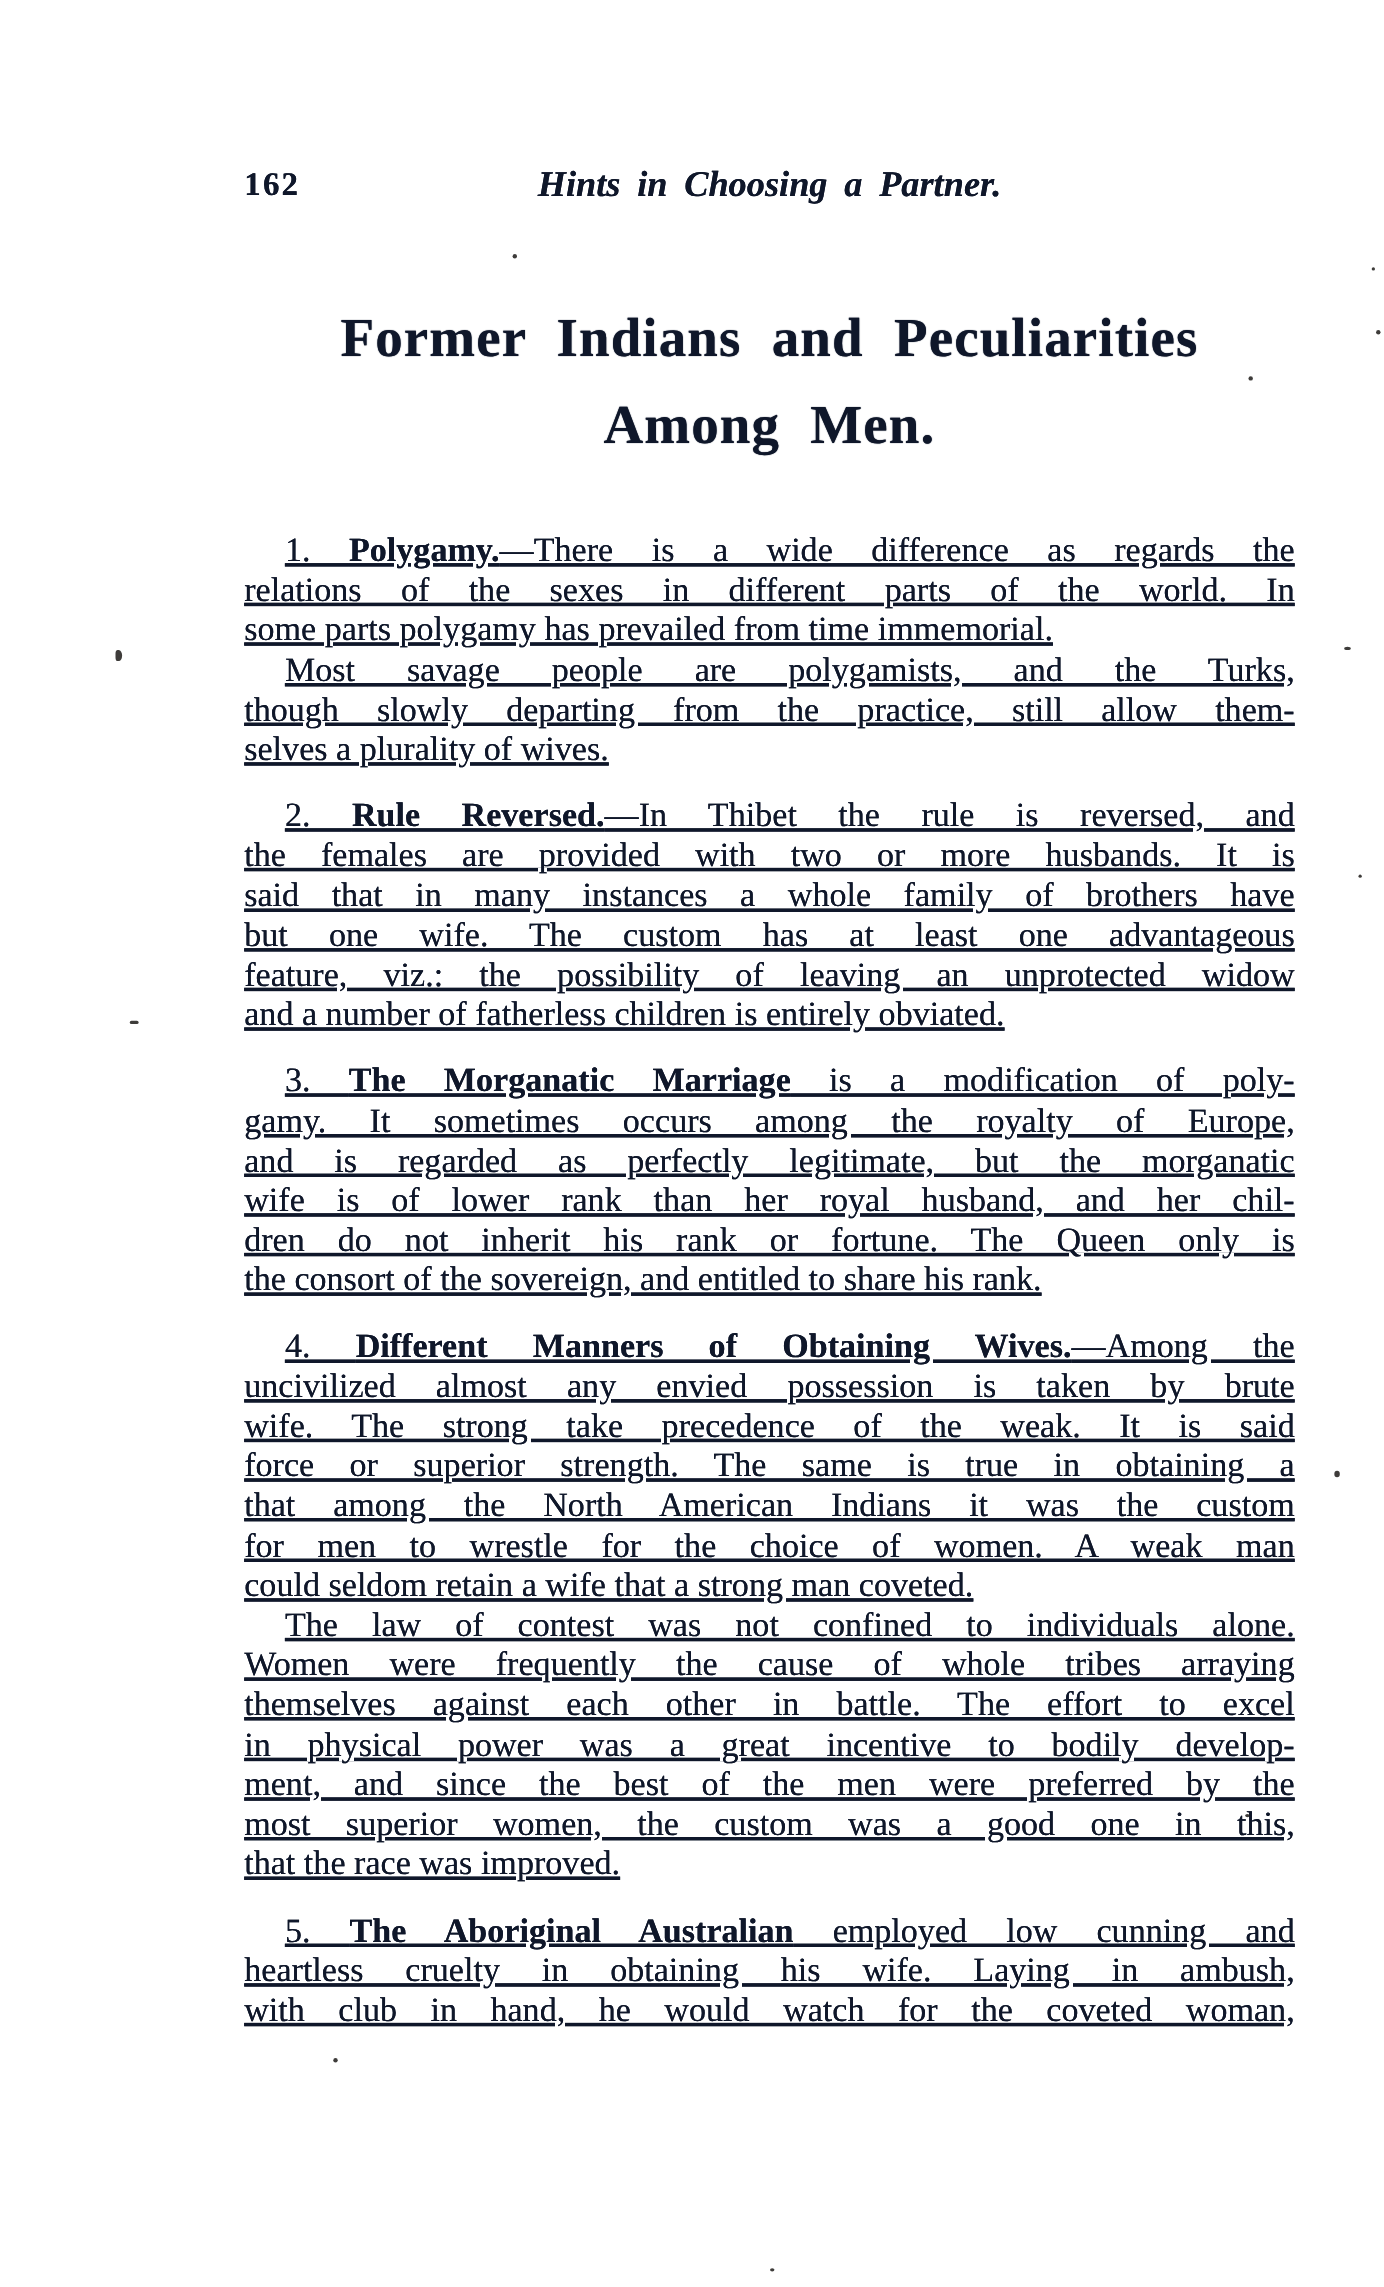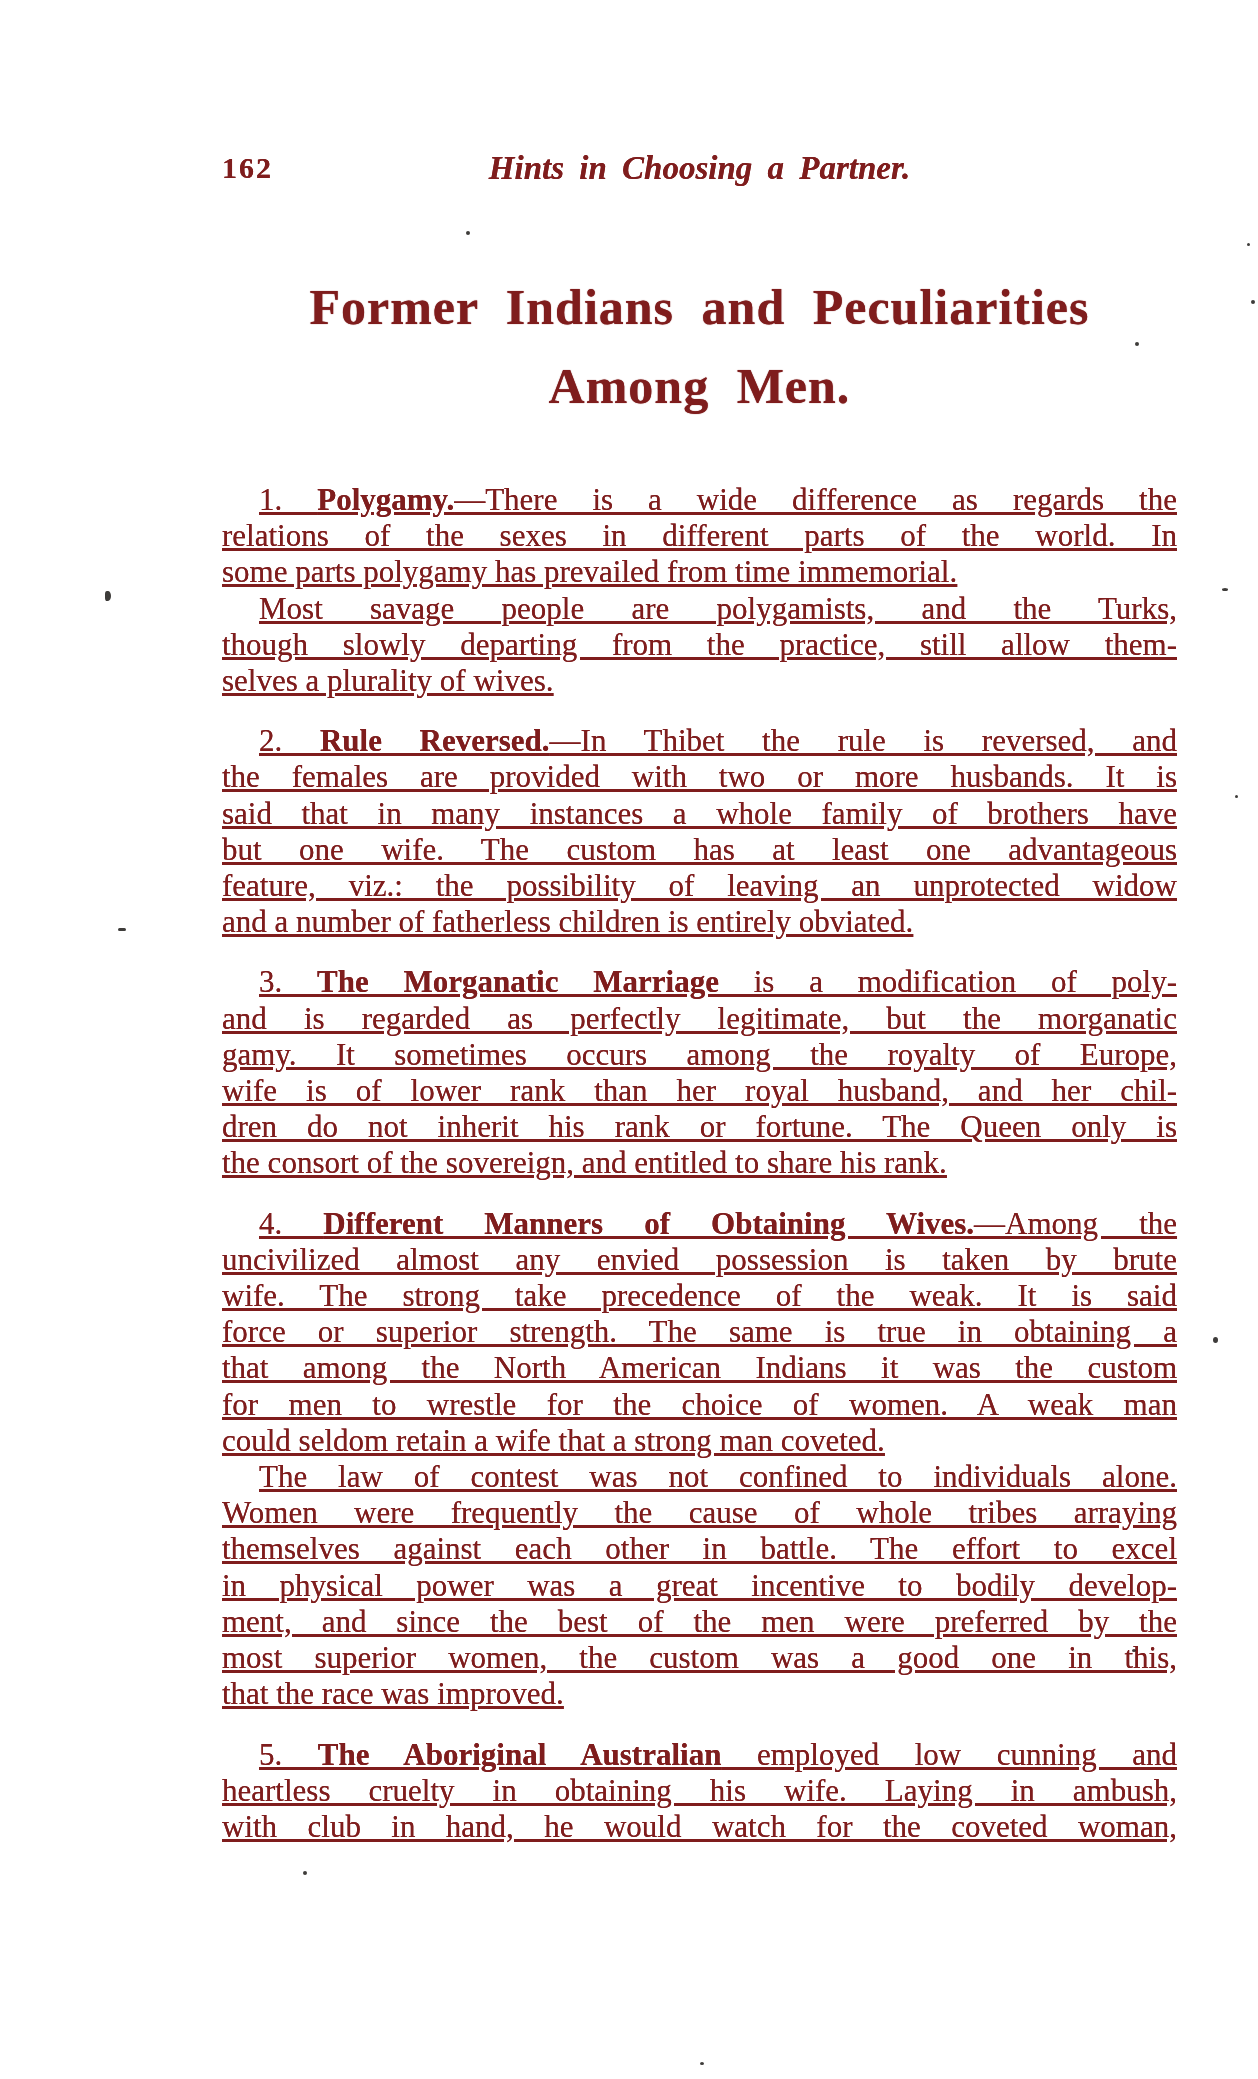--- a/index.html
+++ b/index.html
@@ -2,21 +2,21 @@
 <html><head>
 <meta charset="utf-8">
 <style>
   html, body { margin: 0; padding: 0; background: #ffffff; }
   .page {
     position: relative;
     width: 1258px;
     height: 2079px;
     background: #ffffff;
     font-family: "Liberation Serif", "DejaVu Serif", serif;
-    color: #7f1d1d;
+    color: #0f172a;
     overflow: hidden;
   }
   
   .header-row {
     position: absolute;
     top: 150px;
     left: 222px;
     width: 955px;
     height: 46px;
   }
@@ -110,22 +110,22 @@
       <div class="para section">
         <div class="line first"><span>2. </span><span class="lead">Rule Reversed.</span><span>—In Thibet the rule is reversed, and</span></div>
         <div class="line">the females are provided with two or more husbands. It is</div>
         <div class="line">said that in many instances a whole family of brothers have</div>
         <div class="line">but one wife. The custom has at least one advantageous</div>
         <div class="line">feature, viz.: the possibility of leaving an unprotected widow</div>
         <div class="line last">and a number of fatherless children is entirely obviated.</div>
       </div>
       <div class="para section">
         <div class="line first"><span>3. </span><span class="lead">The Morganatic Marriage</span><span> is a modification of poly-</span></div>
+        <div class="line">gamy. It sometimes occurs among the royalty of Europe,</div>
         <div class="line">and is regarded as perfectly legitimate, but the morganatic</div>
-        <div class="line">gamy. It sometimes occurs among the royalty of Europe,</div>
         <div class="line">wife is of lower rank than her royal husband, and her chil-</div>
         <div class="line">dren do not inherit his rank or fortune. The Queen only is</div>
         <div class="line last">the consort of the sovereign, and entitled to share his rank.</div>
       </div>
       <div class="para section">
         <div class="line first"><span>4. </span><span class="lead">Different Manners of Obtaining Wives.</span><span>—Among the</span></div>
         <div class="line">uncivilized almost any envied possession is taken by brute</div>
         <div class="line">wife. The strong take precedence of the weak. It is said</div>
         <div class="line">force or superior strength. The same is true in obtaining a</div>
         <div class="line">that among the North American Indians it was the custom</div>

